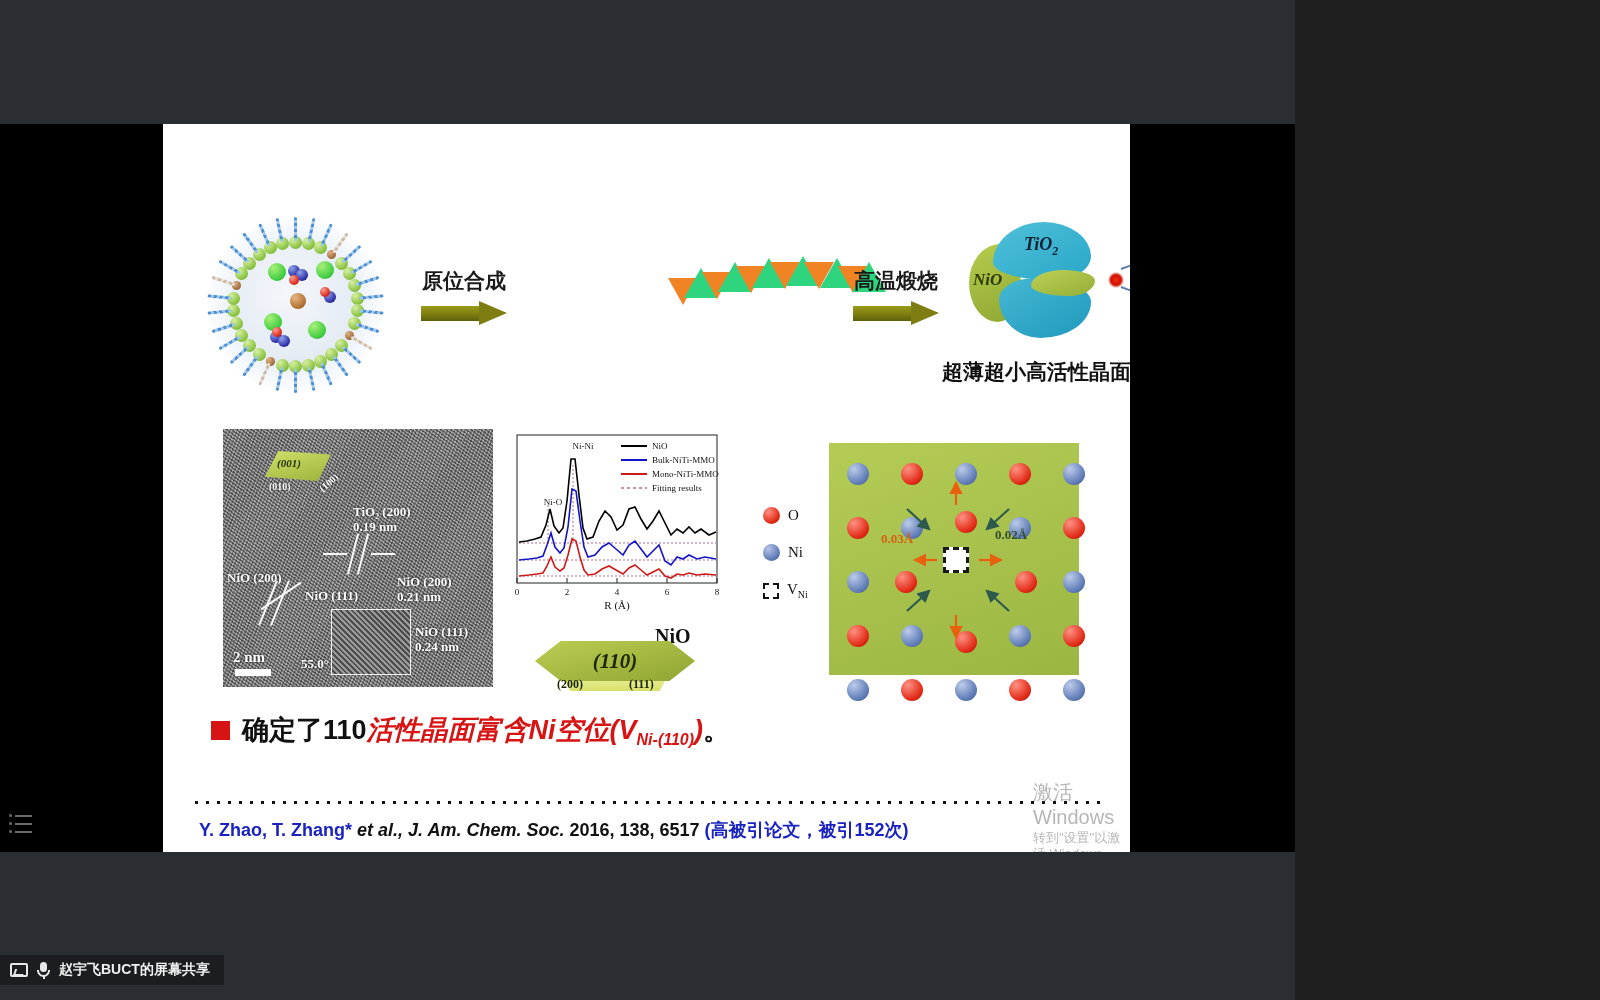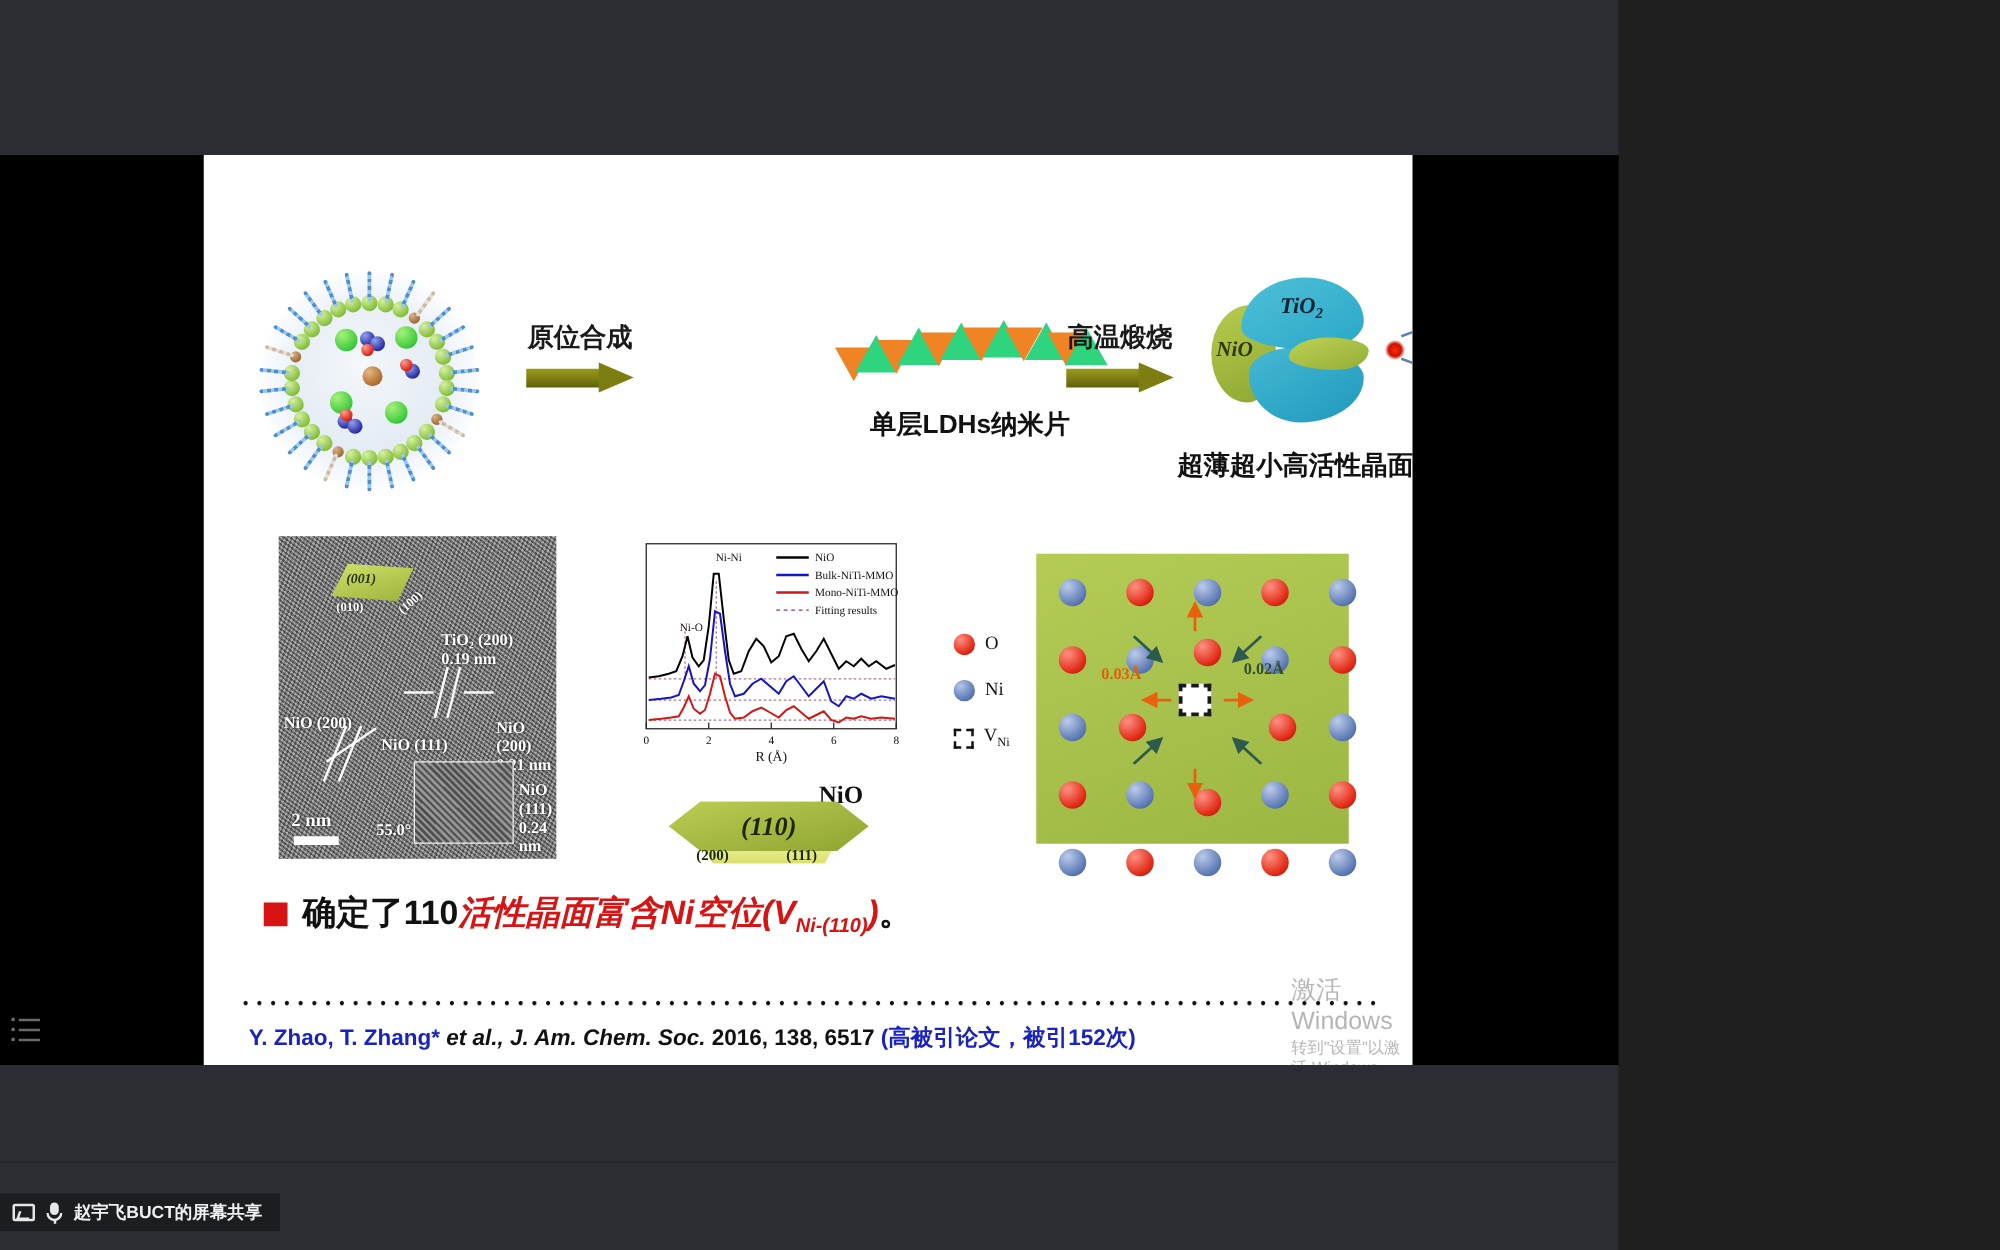--- a/index.html
+++ b/index.html
@@ -59,21 +59,21 @@
   .mbead.brown { background: radial-gradient(circle at 32% 28%, #e0b184, #9d6a38 70%, #71491f); width: 9px; height: 9px; }
   .mtail { position: absolute; width: 3px; height: 24px;
     background: repeating-linear-gradient(180deg, #4d8fd0 0 3px, #9dc6ea 3px 6px); border-radius: 2px; }
   .mtail.beige { background: repeating-linear-gradient(180deg, #cbbba5 0 3px, #e7ded2 3px 6px); }
   .ion { position: absolute; border-radius: 50%; }
   .ion.green { width: 18px; height: 18px; background: radial-gradient(circle at 32% 28%, #a8f07a, #3fcc3f 68%, #22952a); }
   .ion.brown { width: 16px; height: 16px; background: radial-gradient(circle at 32% 28%, #e6b583, #b0712f 68%, #7e4c16); }
   .ion.blue { width: 12px; height: 12px; background: radial-gradient(circle at 32% 28%, #8fa3ea, #2e2ea8 68%, #1b1b6e); }
   .ion.red { width: 10px; height: 10px; background: radial-gradient(circle at 32% 28%, #ff9d8f, #d8281c 68%, #8f1008); }
 
-  .arrow-group { position: absolute; text-align: center; }
+  .arrow-group { position: absolute; text-align: center; margin-top: 11px; }
   .arrow-label { font-size: 21px; font-weight: bold; color: #1a1a1a; white-space: nowrap; margin-bottom: 6px; }
   .arrow-shape { width: 86px; height: 24px; margin: 0 auto; position: relative; }
   .arrow-shape .shaft {
     position: absolute; left: 0; top: 5px; width: 62px; height: 15px;
     background: linear-gradient(180deg, #9a9a1b 0%, #7e7d12 55%, #5f5f0c 100%);
   }
   .arrow-shape .head {
     position: absolute; left: 58px; top: 0; width: 0; height: 0;
     border-top: 12px solid transparent; border-bottom: 12px solid transparent;
     border-left: 28px solid #7e7d12;
@@ -100,21 +100,21 @@
   .zoom-dot { position: absolute; left: 945px; top: 60px; width: 16px; height: 16px; border-radius: 50%;
     background: radial-gradient(circle, #ff2a12 0%, #cc1200 45%, rgba(255,60,30,0) 72%); }
   .zoom-line { position: absolute; height: 2px; background: #5f7ea8; transform-origin: left center; }
   .cat-label { position: absolute; left: 740px; top: 146px; width: 330px; text-align: center;
     font-size: 21px; font-weight: bold; color: #111; }
 
   
   .panels { position: absolute; left: 0; top: 305px; width: 967px; height: 265px; }
 
   .tem {
-    position: absolute; left: 60px; top: 0; width: 222px; height: 258px;
+    position: absolute; left: 60px; top: 0; width: 270px; height: 258px;
     background:
       repeating-linear-gradient(37deg, rgba(0,0,0,.30) 0 1.5px, rgba(255,255,255,.14) 1.5px 3px),
       repeating-linear-gradient(112deg, rgba(0,0,0,.24) 0 1.5px, rgba(255,255,255,.12) 1.5px 3.2px),
       #8e8e8e;
     overflow: hidden;
   }
   .tem-txt { position: absolute; color: #fff; font-family: "Liberation Serif", serif; font-weight: bold;
     text-shadow: 0 0 3px rgba(0,0,0,.85); font-size: 13px; line-height: 1.15; }
   .tem-chip {
     position: absolute; left: 42px; top: 22px; width: 66px; height: 30px;
@@ -325,21 +325,20 @@
           <div class="tri green" style="left:50px;top:10px"></div>
           <div class="tri orange" style="left:68px;top:14px"></div>
           <div class="tri green" style="left:84px;top:6px"></div>
           <div class="tri orange" style="left:102px;top:10px"></div>
           <div class="tri green" style="left:118px;top:4px"></div>
           <div class="tri orange" style="left:136px;top:10px"></div>
           <div class="tri green" style="left:152px;top:6px"></div>
           <div class="tri orange" style="left:170px;top:14px"></div>
           <div class="tri green" style="left:184px;top:10px"></div>
         </div>
-        <div class="ldh-label">单层LDHs纳米片</div>
 
         <div class="arrow-group" style="left:690px;top:44px">
           <div class="arrow-label">高温煅烧</div>
           <div class="arrow-shape">
             <div class="shaft"></div>
               <div class="head"></div>
           </div>
         </div>
 
         <div class="particle">

